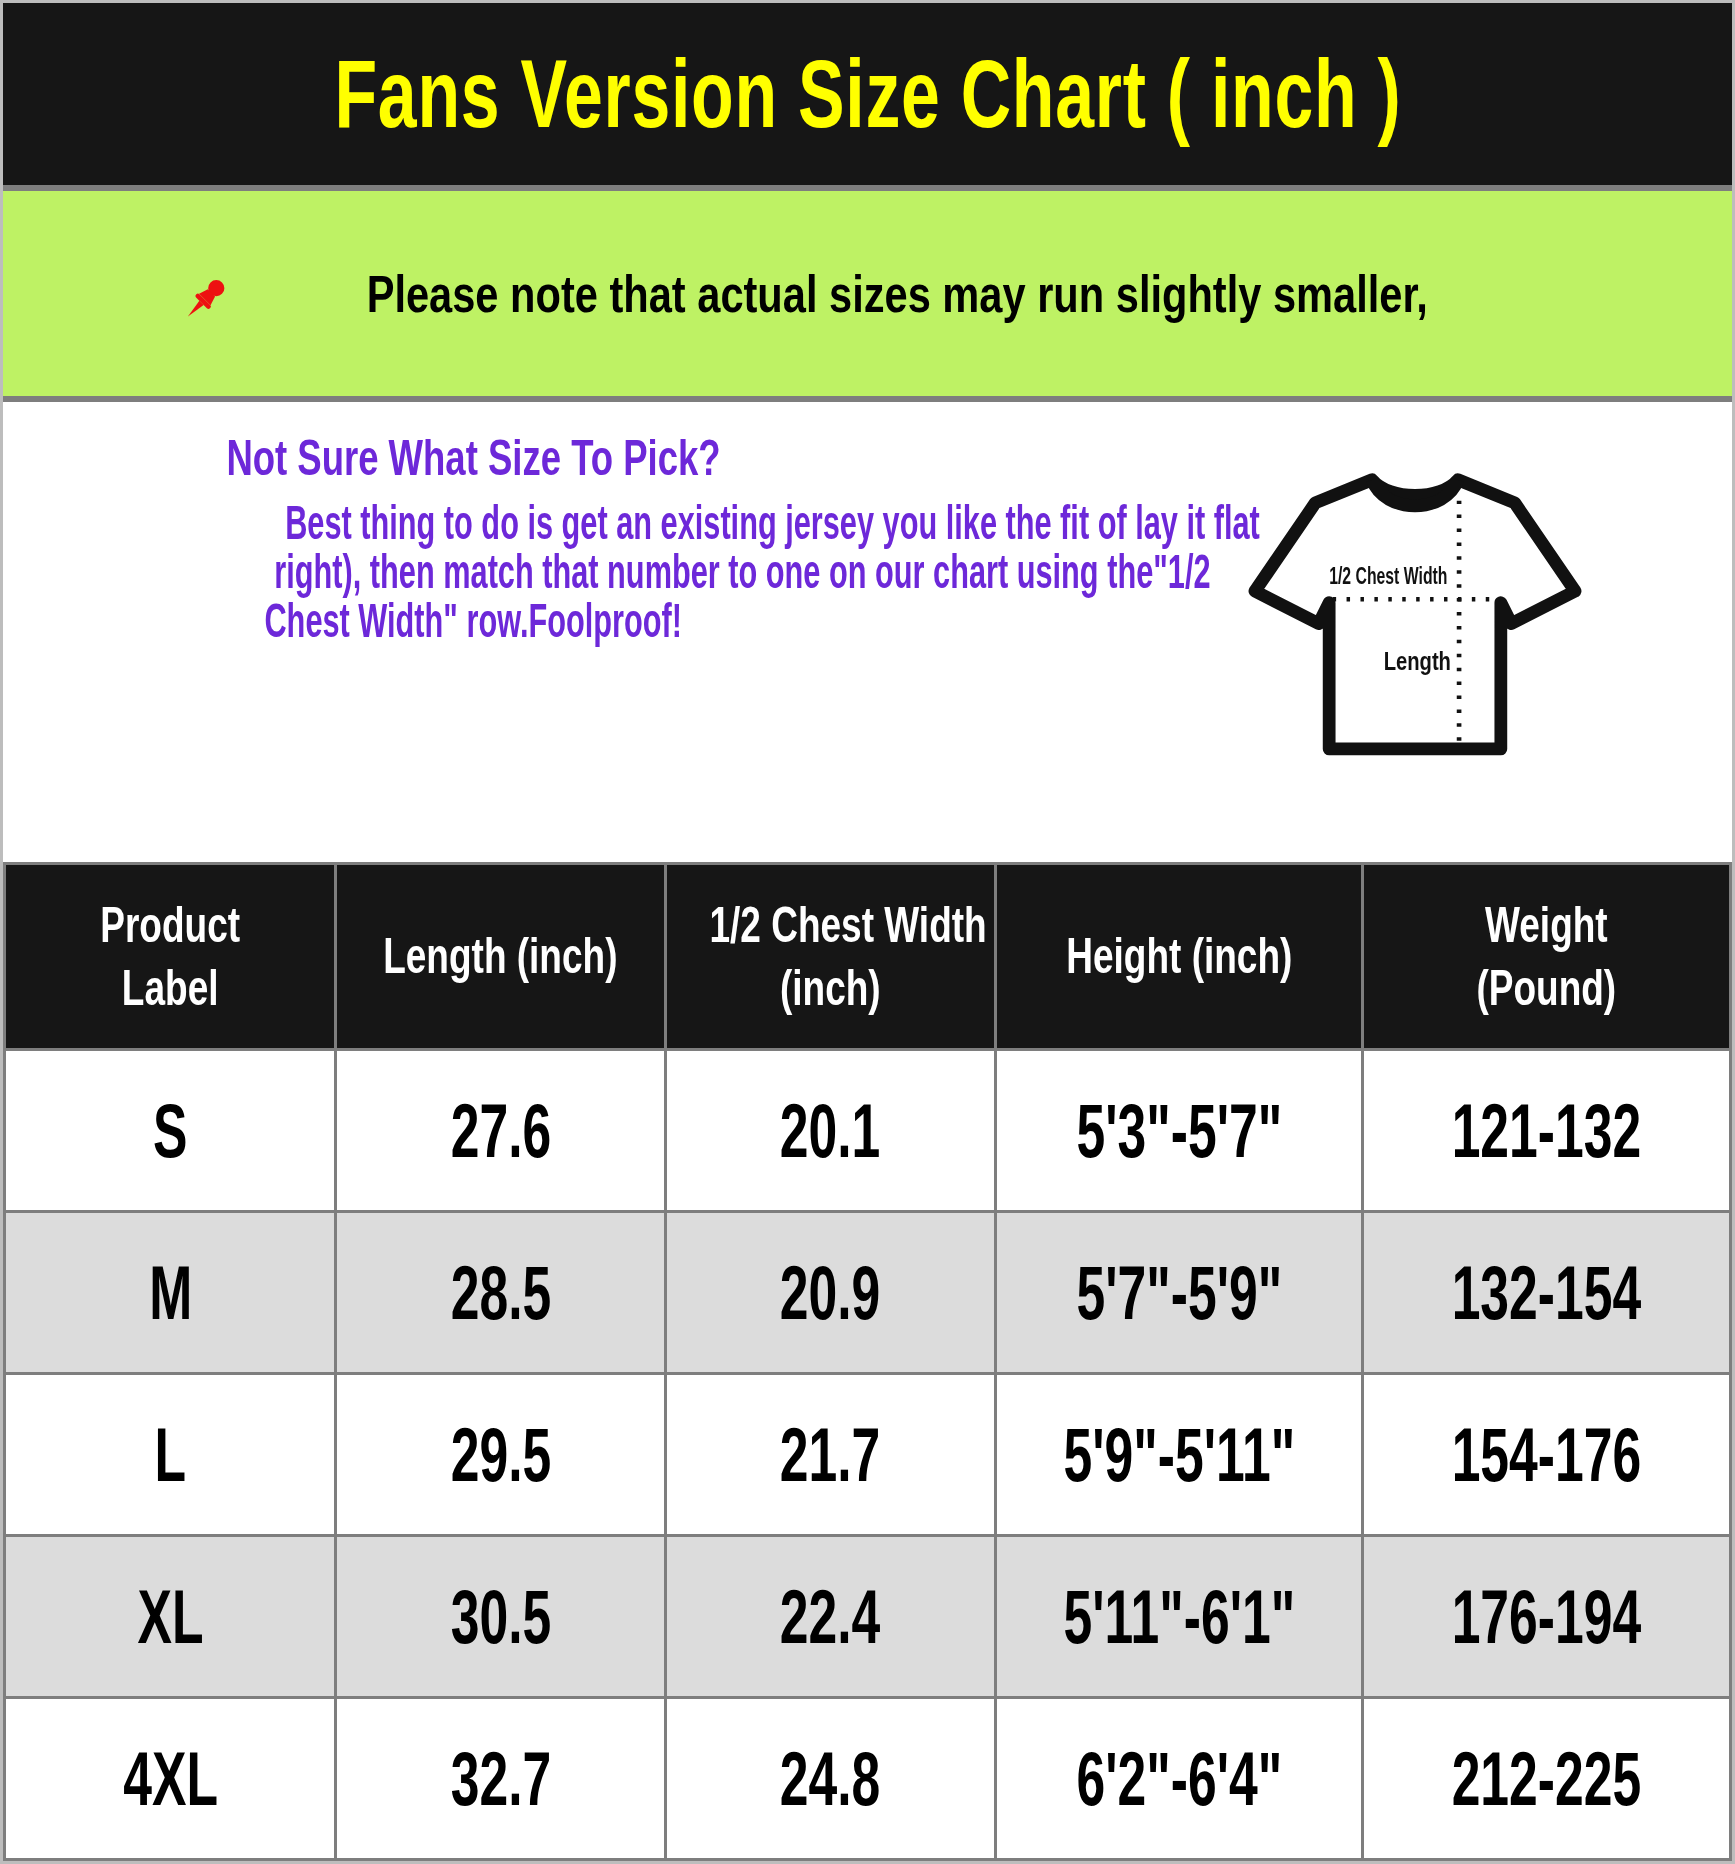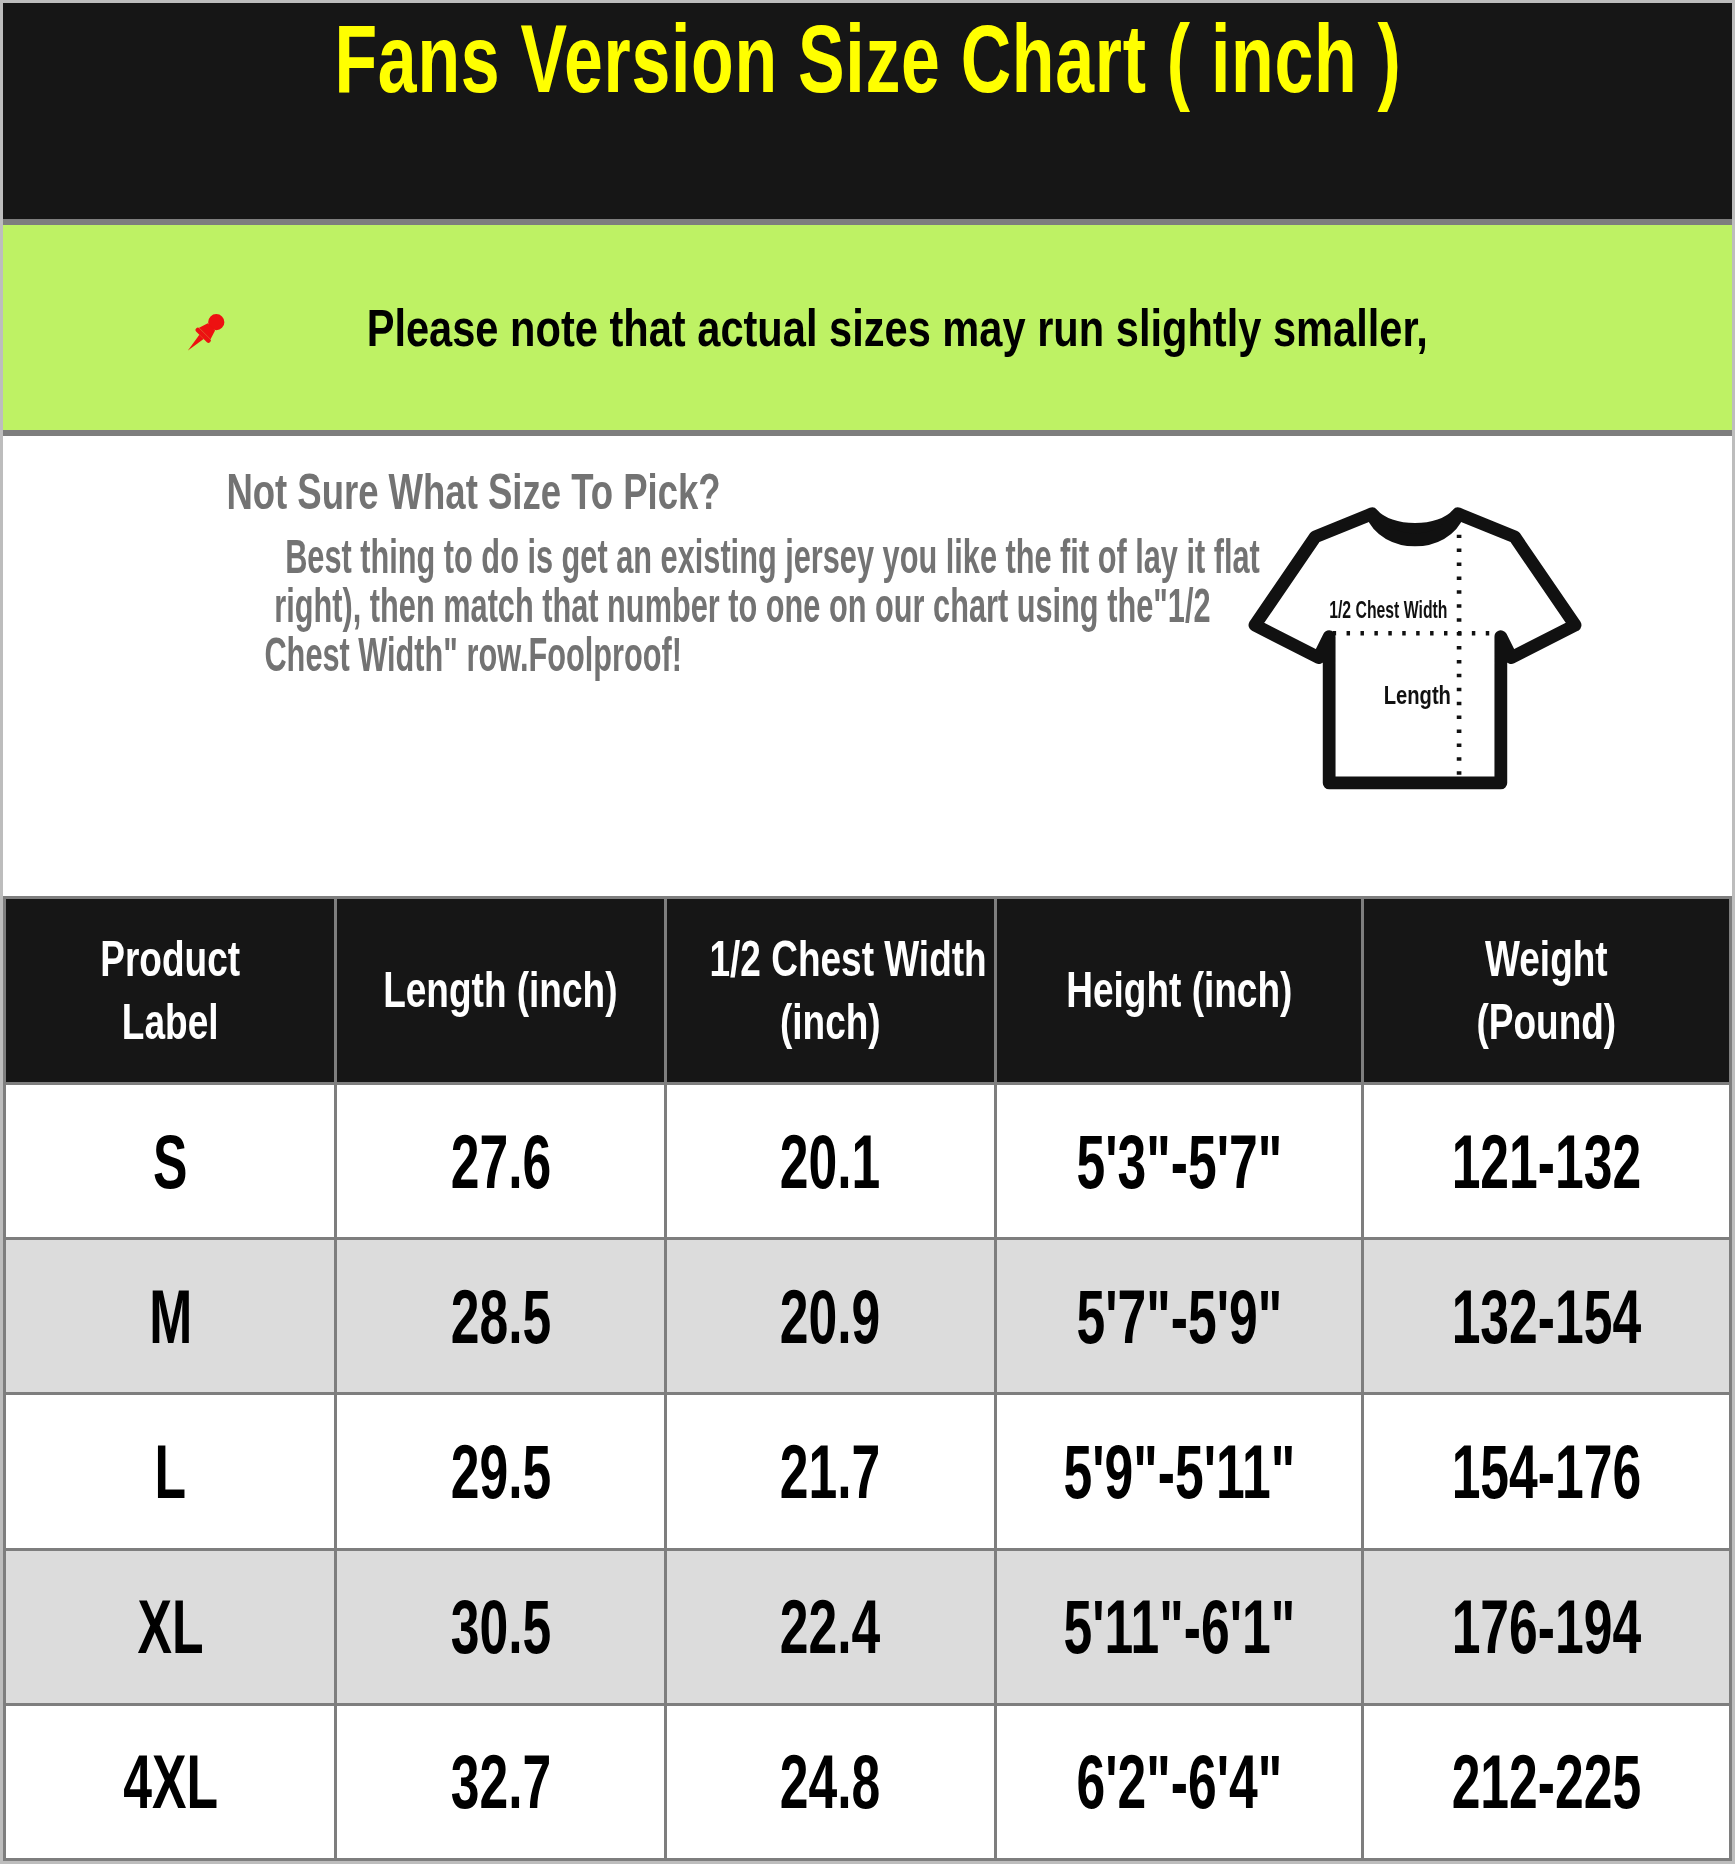--- a/index.html
+++ b/index.html
@@ -18,24 +18,24 @@
   
   .cond {
     display: inline-block;
     transform: scaleX(var(--sx, 0.74));
     transform-origin: 50% 50%;
     white-space: nowrap;
   }
 
   
   .title-bar {
-    height: 216px;
+    height: 182px;
     background: #161616;
     display: flex;
-    align-items: flex-start;
+    align-items: center;
     justify-content: center;
     flex: 0 0 auto;
   }
   .title-bar .title-text {
     --sx: 0.72;
     font-size: 97px;
     color: #ffff00;
     letter-spacing: 1px;
   }
 
@@ -68,21 +68,21 @@
   .arrow-up .head {
     width: 0; height: 0;
     border-left: 12px solid transparent;
     border-right: 12px solid transparent;
     border-bottom: 19px solid #000;
   }
   .arrow-up .stem { width: 9px; height: 25px; background: #000; }
 
   
   .guide { height: 460px; position: relative; background: #ffffff; flex: 0 0 auto; }
-  .guide-text { position: absolute; left: 8px; top: 26px; width: 925px; text-align: center; color:#737373; }
+  .guide-text { position: absolute; left: 8px; top: 26px; width: 925px; text-align: center; color:#6d28d9; }
   .guide-heading { font-size: 50px; line-height: 60px; margin-bottom: 10px; }
   .guide-heading .cond { --sx: 0.73; }
   .body-line { font-size: 48px; line-height: 49px; }
   .body-line .cond { --sx: 0.64; }
   .shirt-wrap { position: absolute; left: 1238px; top: 14px; width: 348px; height: 392px; }
 
   
   table.size-table {
     width: 100%;
     border-collapse: collapse;

